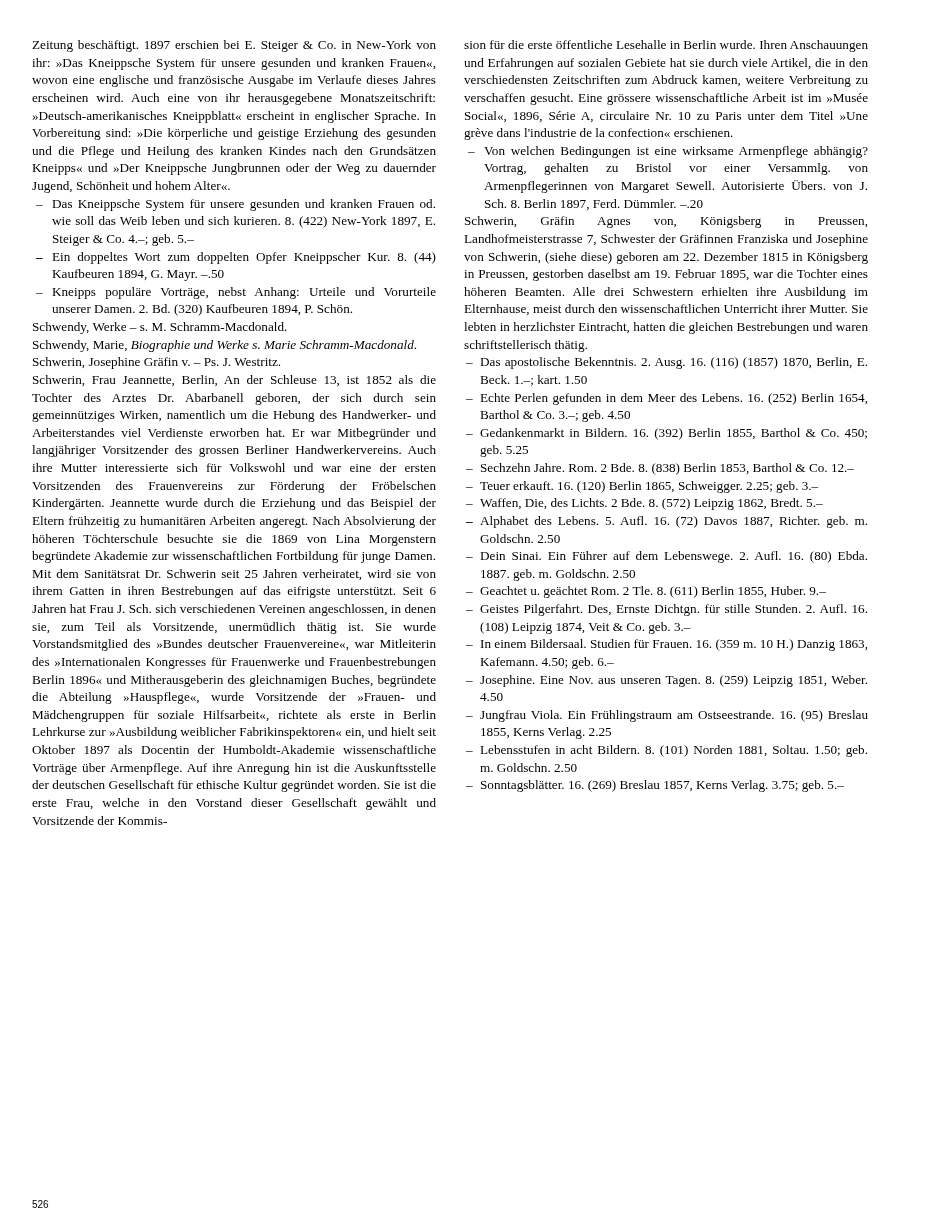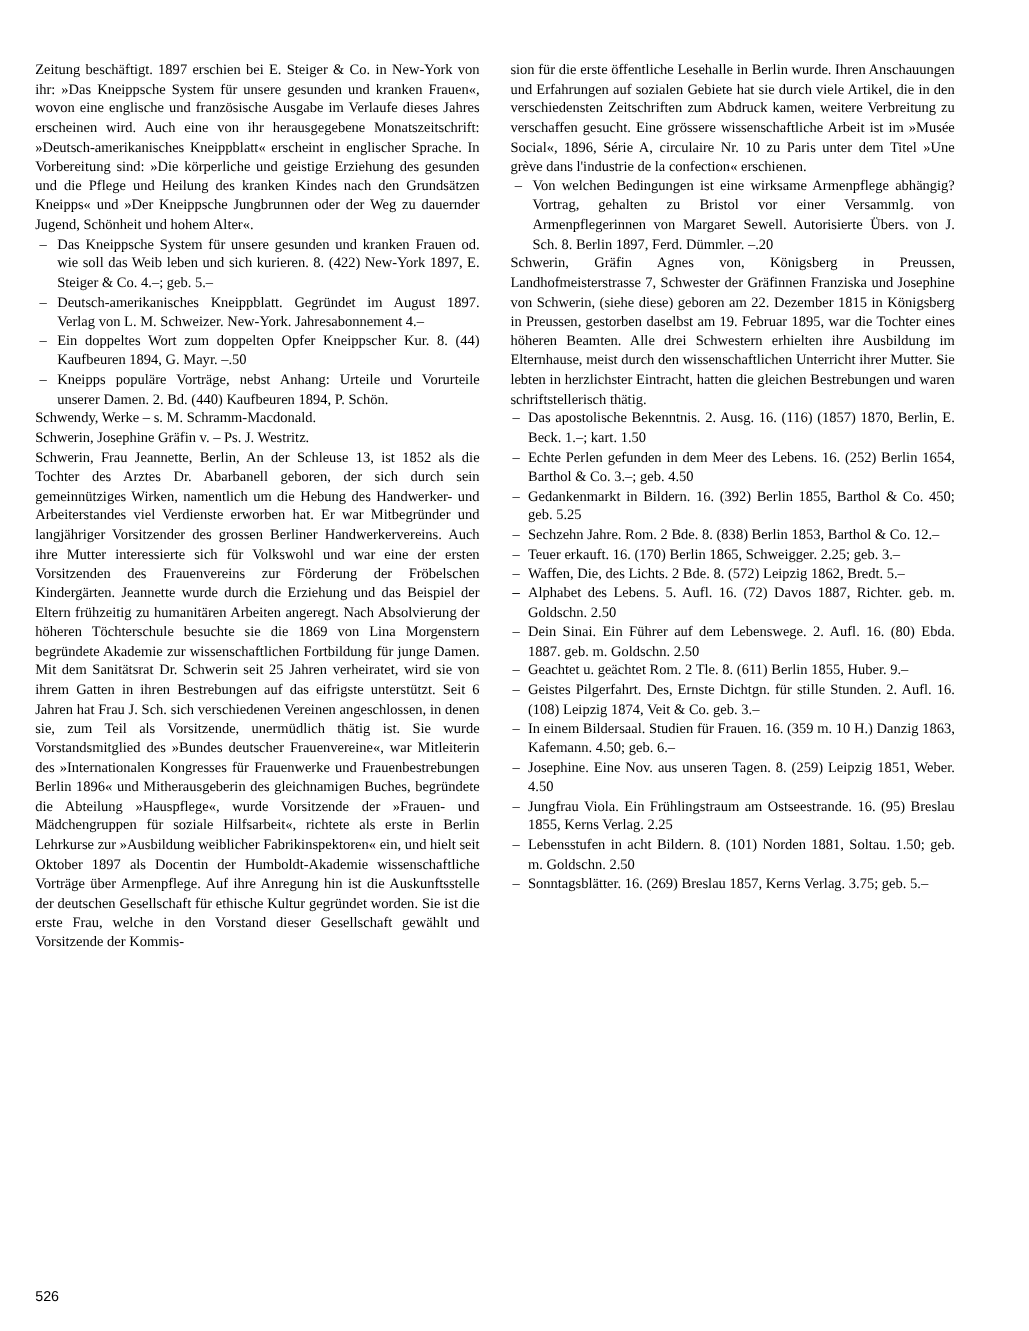--- a/index.html
+++ b/index.html
@@ -14,21 +14,21 @@
     color: #000000;
     position: relative;
     overflow: hidden;
   }
   .page {
     position: absolute;
     left: 0; top: 0;
     width: 935px;
     height: 1210px;
     box-sizing: border-box;
-    padding: 54px 32px 30px 32px;
+    padding: 36px 32px 30px 32px;
   }
   .columns {
     display: flex;
     gap: 28px;
     align-items: flex-start;
   }
   .col {
     width: 404px;
     font-size: 13.2px;
     line-height: 1.335;
@@ -65,57 +65,59 @@
   }
   .dash.tight > .bullet {
     left: 2px;
   }
   i, .ital {
     font-style: italic;
   }
   .folio {
     position: absolute;
     left: 32px;
-    bottom: 24px;
-    font-size: 13px;
+    bottom: 0;
+    font-size: 10px;
     font-family: "Liberation Sans", sans-serif;
     color: #000;
   }
 </style>
 </head>
 <body>
 
 <div class="page">
   <div class="columns">
 
     <div class="col">
 
       <p>Zeitung beschäftigt. 1897 erschien bei E. Steiger &amp; Co. in New-York von ihr: »Das Kneippsche System für unsere gesunden und kranken Frauen«, wovon eine englische und französische Ausgabe im Verlaufe dieses Jahres erscheinen wird. Auch eine von ihr herausgegebene Monatszeitschrift: »Deutsch-amerikanisches Kneippblatt« erscheint in englischer Sprache. In Vorbereitung sind: »Die körperliche und geistige Erziehung des gesunden und die Pflege und Heilung des kranken Kindes nach den Grundsätzen Kneipps« und »Der Kneippsche Jungbrunnen oder der Weg zu dauernder Jugend, Schönheit und hohem Alter«.</p>
 
       <div class="dash">
         <span class="bullet">–</span>
         <span>Das Kneippsche System für unsere gesunden und kranken Frauen od. wie soll das Weib leben und sich kurieren. 8. (422) New-York 1897, E. Steiger &amp; Co. 4.–; geb. 5.–</span>
       </div>
       <div class="dash">
         <span class="bullet">–</span>
-        <span>Deutsch-amerikanisches Kneippblatt. Gegründet im August 1897. Verlag von L. M. Schweizer. New-York. Jahresabonnement 4.–</span>
       </div>
       <div class="dash">
         <span class="bullet">–</span>
         <span>Ein doppeltes Wort zum doppelten Opfer Kneippscher Kur. 8. (44) Kaufbeuren 1894, G. Mayr. –.50</span>
       </div>
       <div class="dash">
         <span class="bullet">–</span>
-        <span>Kneipps populäre Vorträge, nebst Anhang: Urteile und Vorurteile unserer Damen. 2. Bd. (440) Kaufbeuren 1894, P. Schön.</span>
+        <span>Kneipps populäre Vorträge, nebst Anhang: Urteile und Vorurteile unserer Damen. 2. Bd. (320) Kaufbeuren 1894, P. Schön.</span>
       </div>
 
       <p class="entry">
         <span class="head">Schwendy,</span><span> Werke – s. M. Schramm-Macdonald.</span>
       </p>
 
+      <p class="entry">
+        <span class="head">Schwendy,</span><span> Marie, </span><span class="ital">Biographie und Werke s. Marie Schramm-Macdonald</span><span>.</span>
+      </p>
 
       <p class="entry">
         <span class="head">Schwerin,</span><span> Josephine Gräfin v. – Ps. J. Westritz.</span>
       </p>
 
       <p class="entry">
         <span class="head">Schwerin,</span><span> Frau Jeannette, Berlin, An der Schleuse 13, ist 1852 als die Tochter des Arztes Dr. Abarbanell geboren, der sich durch sein gemeinnütziges Wirken, namentlich um die Hebung des Handwerker- und Arbeiterstandes viel Verdienste erworben hat. Er war Mitbegründer und langjähriger Vorsitzender des grossen Berliner Handwerkervereins. Auch ihre Mutter interessierte sich für Volkswohl und war eine der ersten Vorsitzenden des Frauenvereins zur Förderung der Fröbelschen Kindergärten. Jeannette wurde durch die Erziehung und das Beispiel der Eltern frühzeitig zu humanitären Arbeiten angeregt. Nach Absolvierung der höheren Töchterschule besuchte sie die 1869 von Lina Morgenstern begründete Akademie zur wissenschaftlichen Fortbildung für junge Damen. Mit dem Sanitätsrat Dr. Schwerin seit 25 Jahren verheiratet, wird sie von ihrem Gatten in ihren Bestrebungen auf das eifrigste unterstützt. Seit 6 Jahren hat Frau J. Sch. sich verschiedenen Vereinen angeschlossen, in denen sie, zum Teil als Vorsitzende, unermüdlich thätig ist. Sie wurde Vorstandsmitglied des »Bundes deutscher Frauenvereine«, war Mitleiterin des »Internationalen Kongresses für Frauenwerke und Frauenbestrebungen Berlin 1896« und Mitherausgeberin des gleichnamigen Buches, begründete die Abteilung »Hauspflege«, wurde Vorsitzende der »Frauen- und Mädchengruppen für soziale Hilfsarbeit«, richtete als erste in Berlin Lehrkurse zur »Ausbildung weiblicher Fabrikinspektoren« ein, und hielt seit Oktober 1897 als Docentin der Humboldt-Akademie wissenschaftliche Vorträge über Armenpflege. Auf ihre Anregung hin ist die Auskunftsstelle der deutschen Gesellschaft für ethische Kultur gegründet worden. Sie ist die erste Frau, welche in den Vorstand dieser Gesellschaft gewählt und Vorsitzende der Kommis-</span>
       </p>
 
     </div>
@@ -144,21 +146,21 @@
       <div class="dash tight">
         <span class="bullet">–</span>
         <span>Gedankenmarkt in Bildern. 16. (392) Berlin 1855, Barthol &amp; Co. 450; geb. 5.25</span>
       </div>
       <div class="dash tight">
         <span class="bullet">–</span>
         <span>Sechzehn Jahre. Rom. 2 Bde. 8. (838) Berlin 1853, Barthol &amp; Co. 12.–</span>
       </div>
       <div class="dash tight">
         <span class="bullet">–</span>
-        <span>Teuer erkauft. 16. (170) Berlin 1865, Schweigger. 2.25; geb. 3.–</span>
+        <span>Teuer erkauft. 16. (120) Berlin 1865, Schweigger. 2.25; geb. 3.–</span>
       </div>
       <div class="dash tight">
         <span class="bullet">–</span>
         <span>Waffen, Die, des Lichts. 2 Bde. 8. (572) Leipzig 1862, Bredt. 5.–</span>
       </div>
       <div class="dash tight">
         <span class="bullet">–</span>
       </div>
 
 

